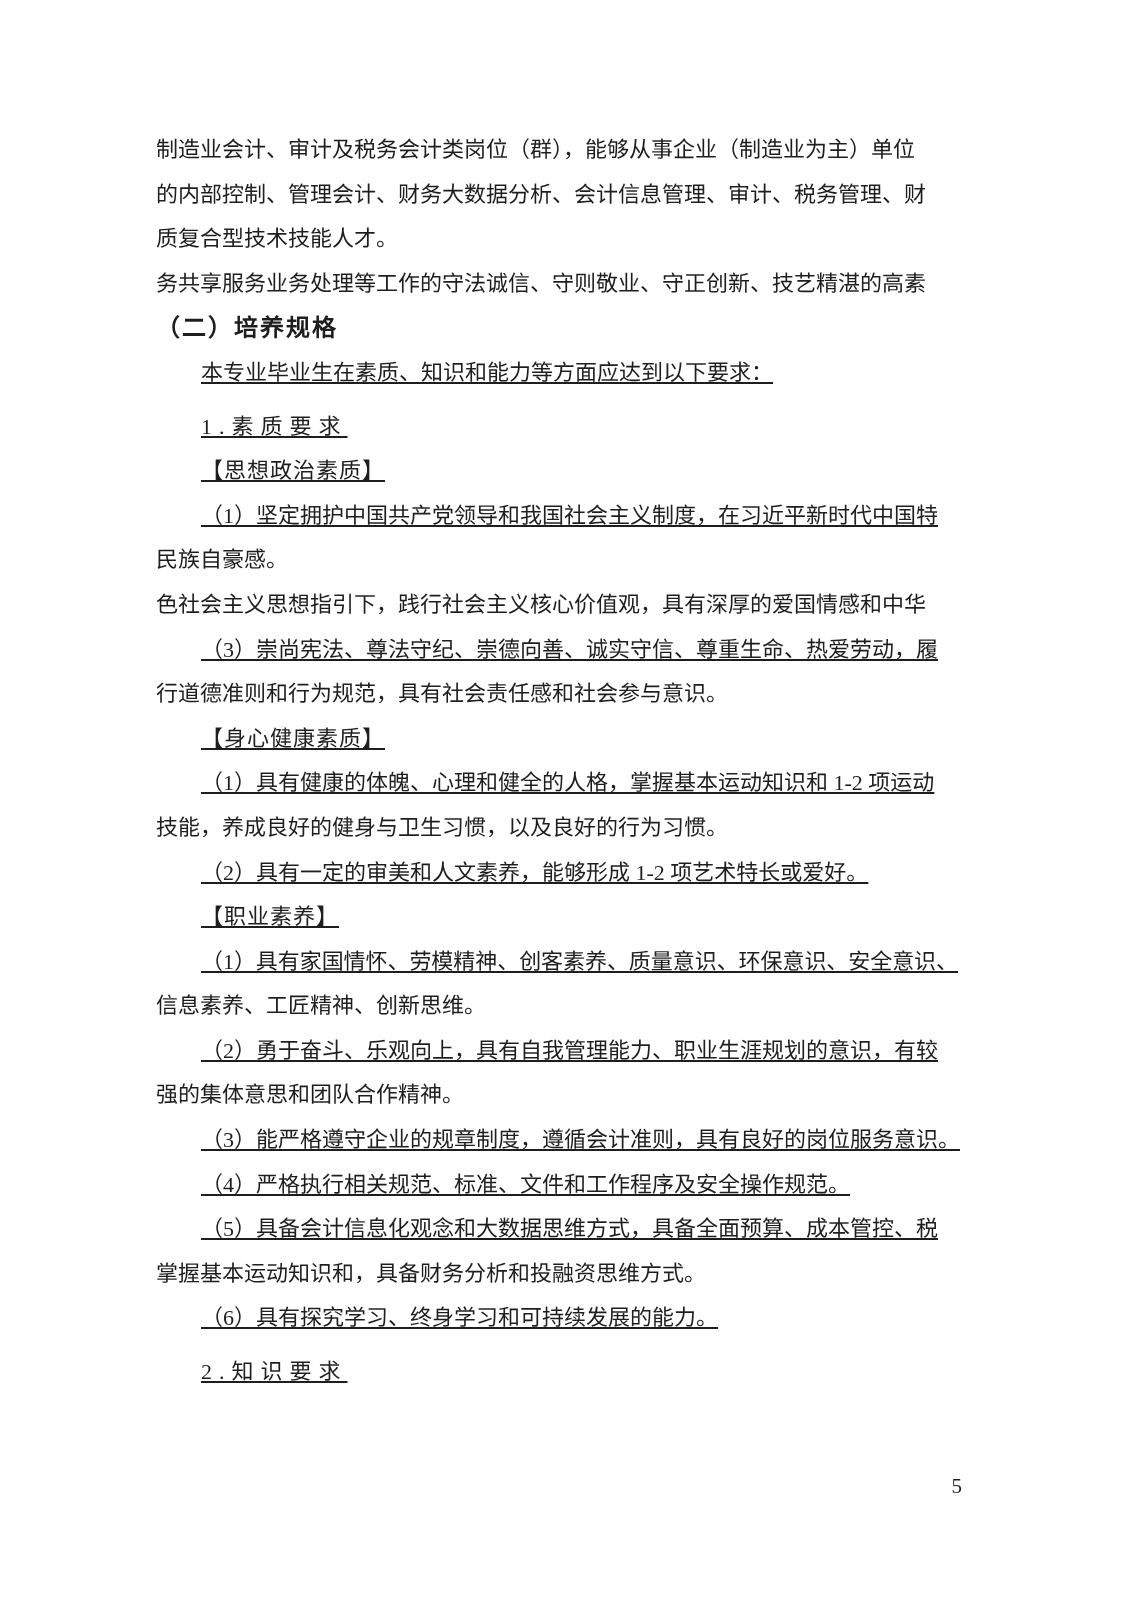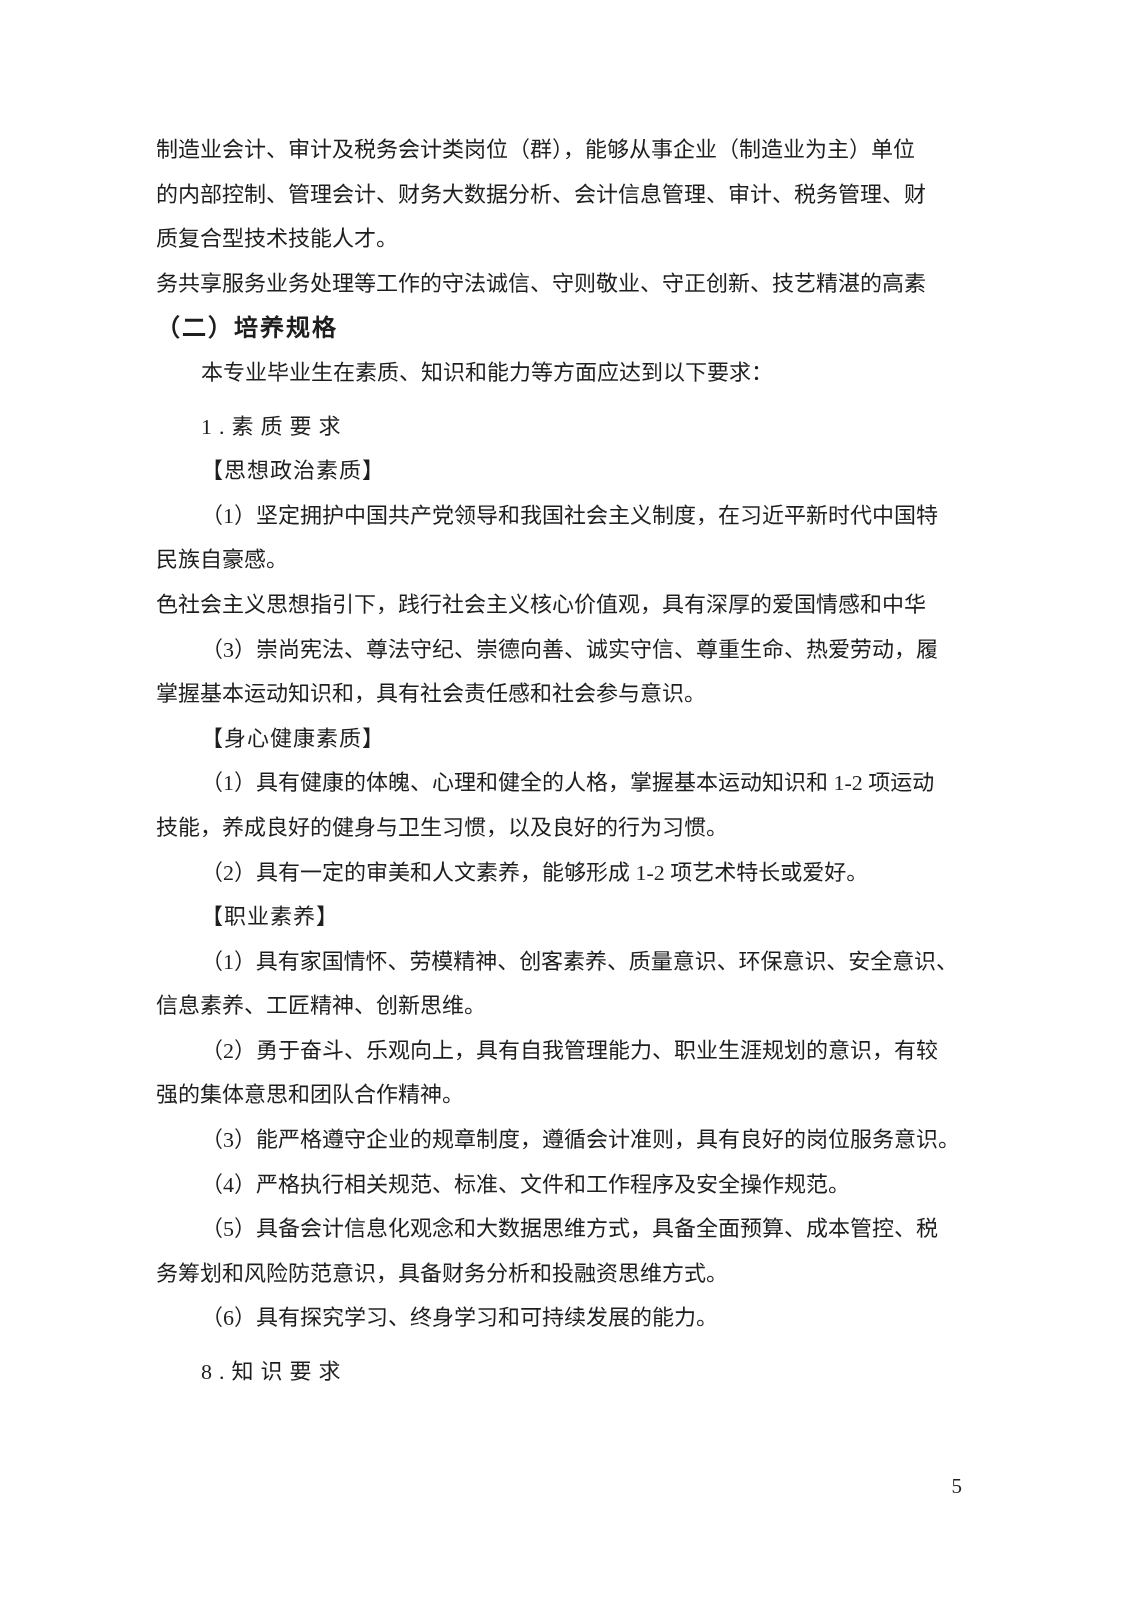--- a/index.html
+++ b/index.html
@@ -19,21 +19,21 @@
     top: 128px;
     width: 802px;
   }
   .content p {
     margin: 0;
     padding: 0;
     font-size: 22px;
     line-height: 44.6px;
   }
   .ln { display: block; white-space: nowrap; }
-  .ln.ind { text-indent: 45px; }
+  .ln.ind { text-indent: 45px; text-decoration: underline; }
   .p-heading2 {
     font-family: "Liberation Sans", "DejaVu Sans", sans-serif;
     font-weight: bold;
     font-size: 24px !important;
     letter-spacing: 2px;
   }
   .p-numh {
     letter-spacing: 7px;
     margin-top: 9px !important;
   }
@@ -71,21 +71,21 @@
       <p class="p-bracket">
         <span class="ln ind">【思想政治素质】</span>
       </p>
       <p class="p-item">
         <span class="ln ind fill" style="letter-spacing: 0px;">（1）坚定拥护中国共产党领导和我国社会主义制度，在习近平新时代中国特</span>
         <span class="ln">民族自豪感。</span>
         <span class="ln fill" style="letter-spacing: 0px;">色社会主义思想指引下，践行社会主义核心价值观，具有深厚的爱国情感和中华</span>
       </p>
       <p class="p-item">
         <span class="ln ind fill" style="letter-spacing: 0px;">（3）崇尚宪法、尊法守纪、崇德向善、诚实守信、尊重生命、热爱劳动，履</span>
-        <span class="ln">掌握基本运动知识和，具有社会责任感和社会参与意识。</span>
+        <span class="ln">行道德准则和行为规范，具有社会责任感和社会参与意识。</span>
       </p>
       <p class="p-bracket">
         <span class="ln ind">【身心健康素质】</span>
       </p>
       <p class="p-item">
         <span class="ln ind fill" style="letter-spacing: 0px;">（1）具有健康的体魄、心理和健全的人格，掌握基本运动知识和 1-2 项运动</span>
         <span class="ln">技能，养成良好的健身与卫生习惯，以及良好的行为习惯。</span>
       </p>
       <p class="p-item">
         <span class="ln ind">（2）具有一定的审美和人文素养，能够形成 1-2 项艺术特长或爱好。</span>
@@ -102,25 +102,25 @@
         <span class="ln">强的集体意思和团队合作精神。</span>
       </p>
       <p class="p-item">
         <span class="ln ind">（3）能严格遵守企业的规章制度，遵循会计准则，具有良好的岗位服务意识。</span>
       </p>
       <p class="p-item">
         <span class="ln ind">（4）严格执行相关规范、标准、文件和工作程序及安全操作规范。</span>
       </p>
       <p class="p-item">
         <span class="ln ind fill" style="letter-spacing: 0px;">（5）具备会计信息化观念和大数据思维方式，具备全面预算、成本管控、税</span>
-        <span class="ln">务筹划和风险防范意识，具备财务分析和投融资思维方式。</span>
+        <span class="ln">掌握基本运动知识和，具备财务分析和投融资思维方式。</span>
       </p>
       <p class="p-item">
         <span class="ln ind">（6）具有探究学习、终身学习和可持续发展的能力。</span>
       </p>
       <p class="p-numh">
-        <span class="ln ind">8.知识要求</span>
+        <span class="ln ind">2.知识要求</span>
       </p>
     </div>
   <div class="footer">
     <span>5</span>
   </div>
 </div>
 
 </body></html>

